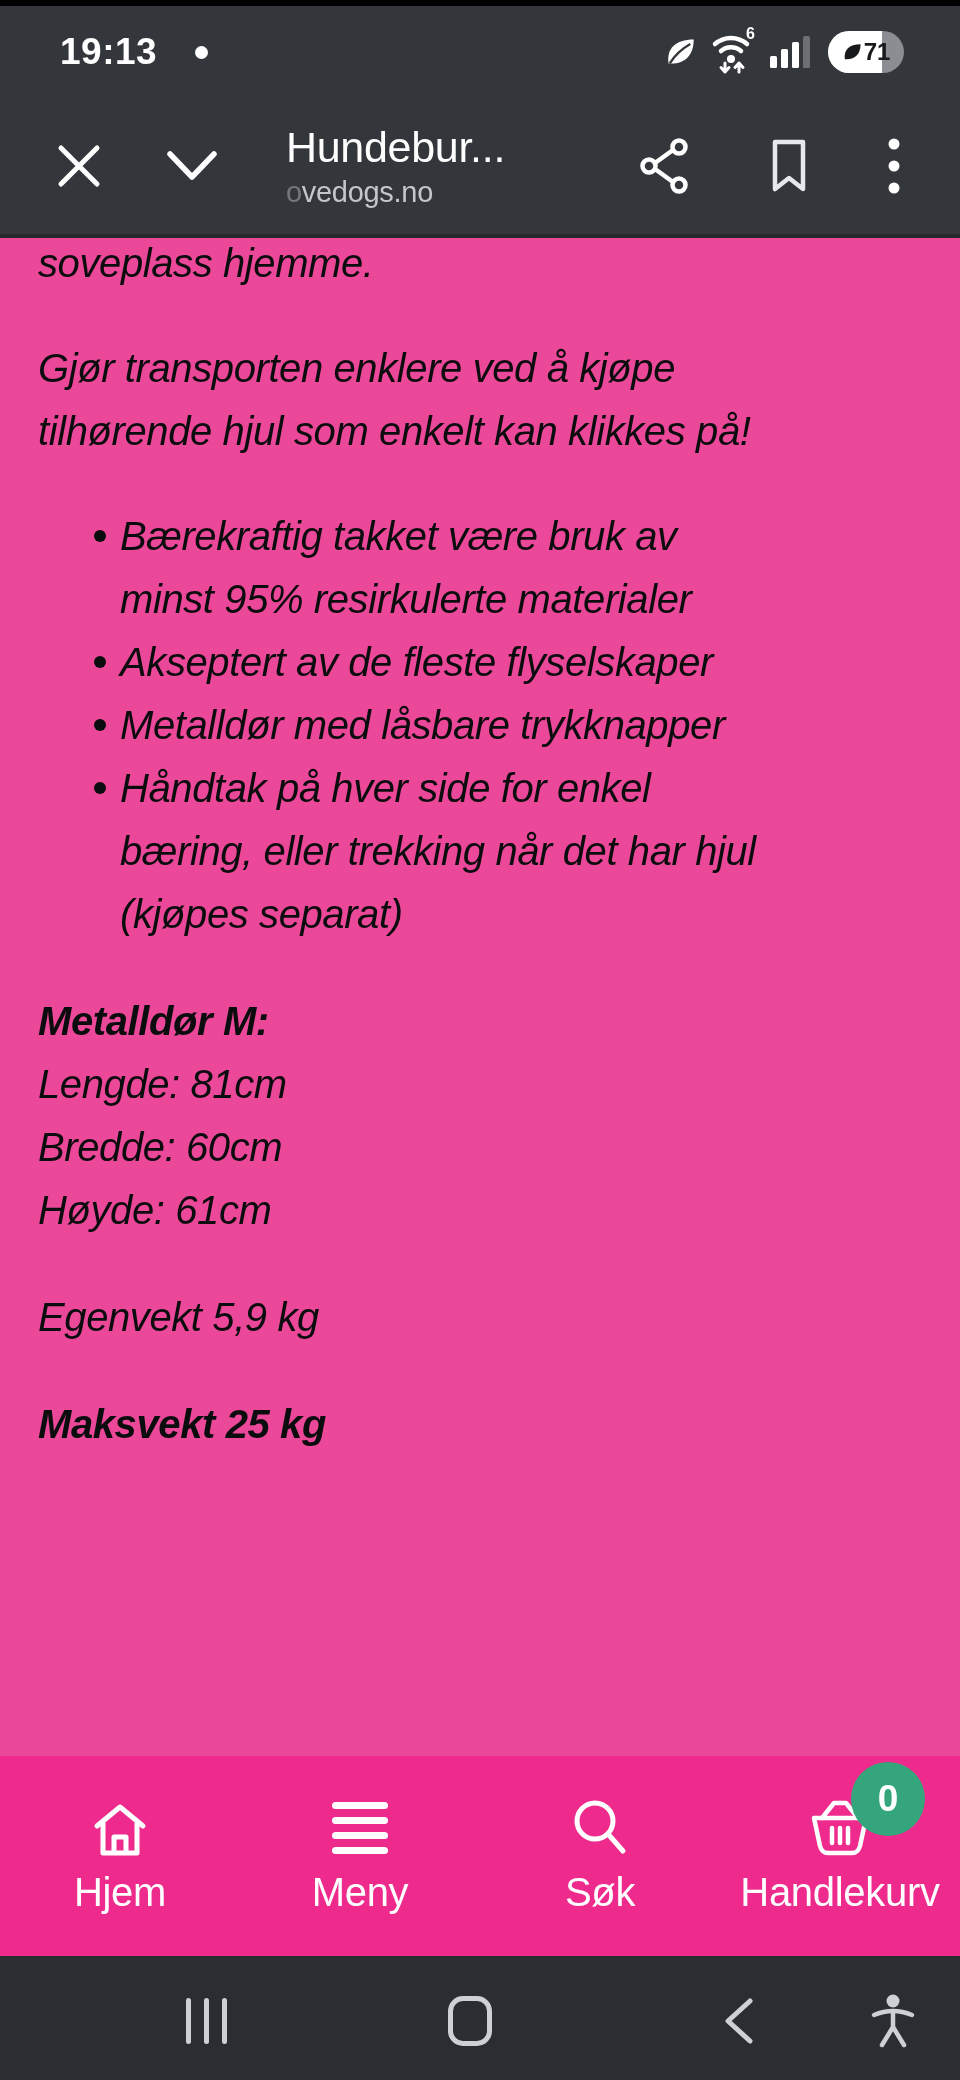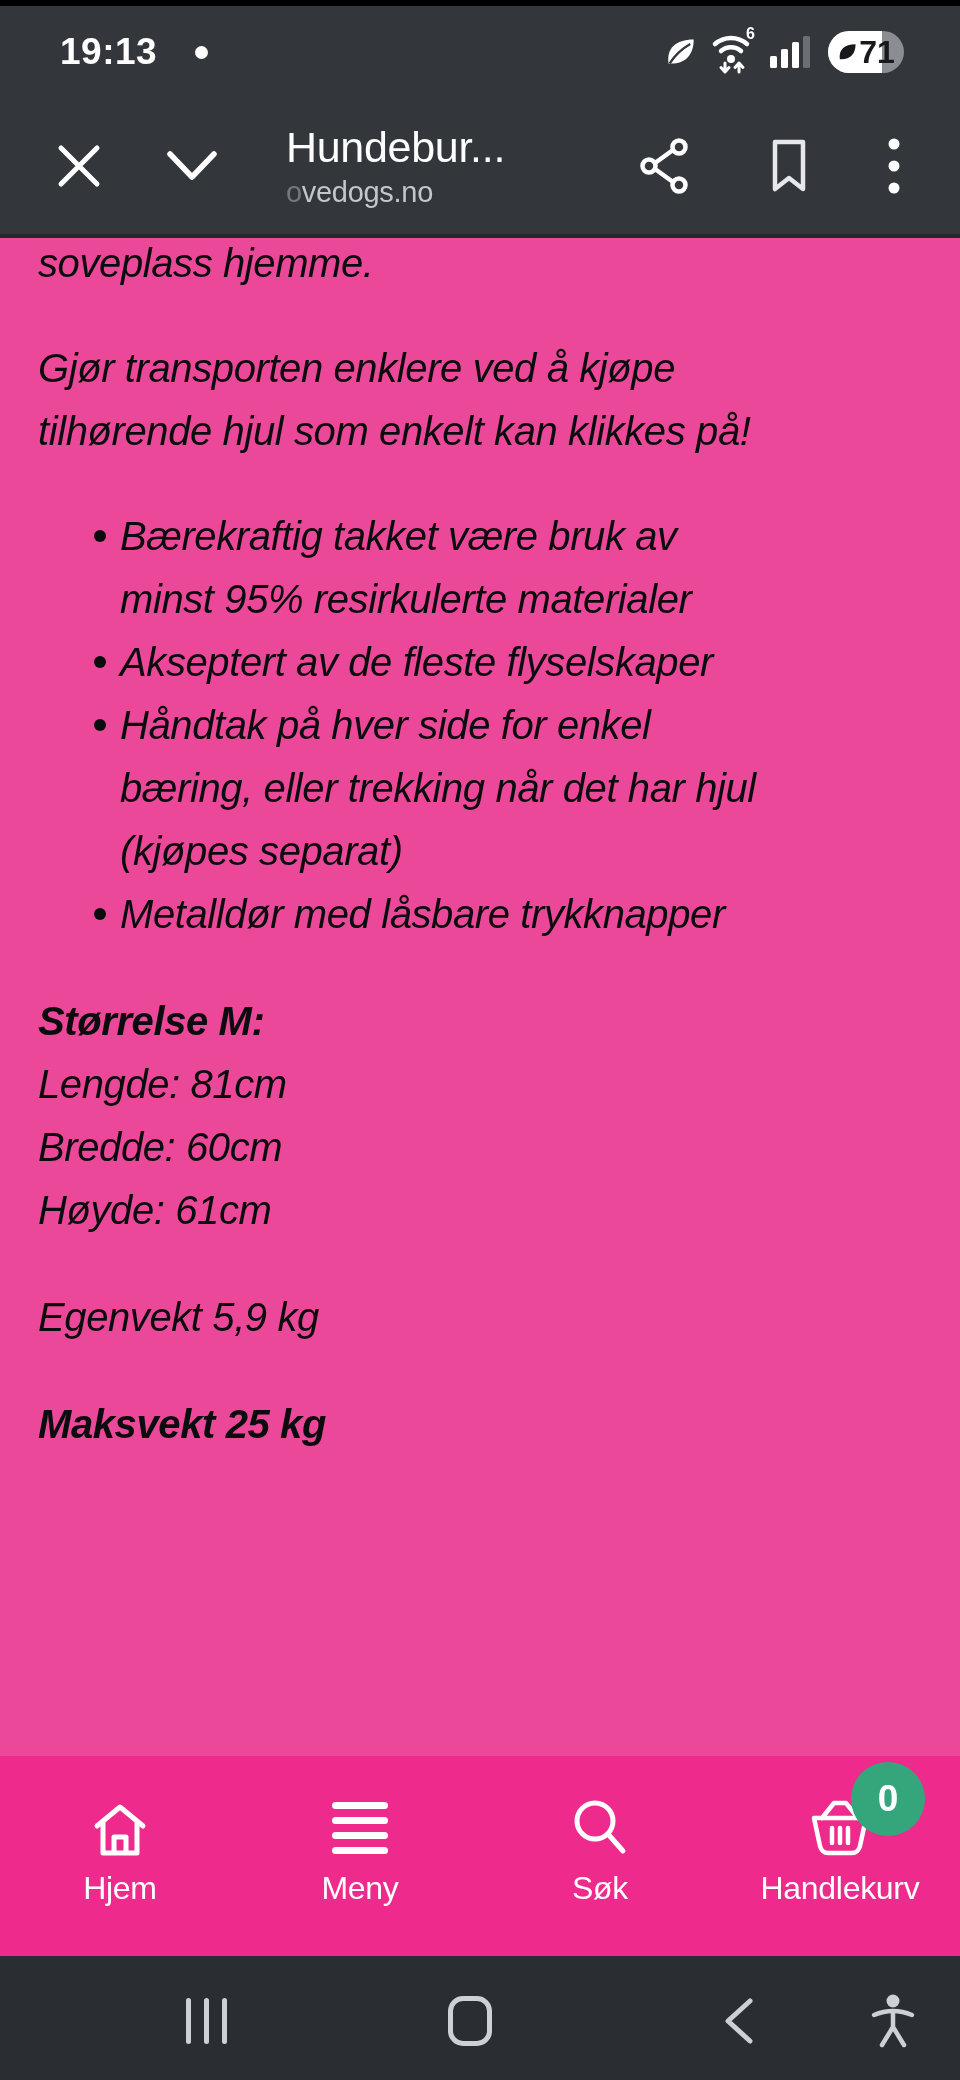--- a/index.html
+++ b/index.html
@@ -19,21 +19,21 @@
   .status-right{margin-left:auto;display:flex;align-items:center;gap:14px;}
   .sig-bars{display:flex;align-items:flex-end;gap:4px;height:32px;}
   .sig-bars i{display:block;width:7px;background:#fff;border-radius:1.5px;}
   .sig-bars i:nth-child(1){height:12px;}
   .sig-bars i:nth-child(2){height:19px;}
   .sig-bars i:nth-child(3){height:26px;}
   .sig-bars i:nth-child(4){height:32px;background:#6B6F75;}
   .battery{position:relative;width:76px;height:42px;border-radius:21px;background:#8A8E93;overflow:hidden;margin-left:4px;}
   .battery-fill{position:absolute;left:0;top:0;bottom:0;width:71%;background:#fff;}
   .battery-label{position:absolute;inset:0;display:flex;align-items:center;justify-content:center;gap:2px;
-    color:#17191C;font-size:32px;font-weight:700;}
+    color:#17191C;font-size:24px;font-weight:700;}
   
   .toolbar{height:136px;display:flex;align-items:center;padding:0 60px 0 56px;}
   .tb-btn{display:flex;align-items:center;justify-content:center;background:none;border:none;padding:0;cursor:pointer;}
   .title-block{margin-left:66px;display:flex;flex-direction:column;line-height:1;min-width:0;}
   .page-title{font-size:43px;color:#FDFDFD;letter-spacing:-.3px;}
   .page-domain{margin-top:9px;font-size:29px;color:#C3C6CA;letter-spacing:-.3px;}
   .page-domain .fade{color:#74787E;}
   .tb-right{margin-left:auto;display:flex;align-items:center;gap:78px;}
   
   .content{
@@ -45,21 +45,21 @@
   .features li{position:relative;padding-left:82px;white-space:pre-line;}
   .features li::before{content:"";position:absolute;left:56px;top:25px;width:12px;height:12px;border-radius:50%;background:#0B0C0E;}
   .size-heading{margin:0;font-weight:700;white-space:pre-line;}
   .dims{margin:0 0 44px;white-space:pre-line;}
   .own-weight{margin:0 0 44px;white-space:pre-line;}
   .max-weight{margin:0;font-weight:700;white-space:pre-line;}
   
   .bottom-nav{position:absolute;top:1750px;left:0;width:100%;height:200px;background:#EE2B8C;display:flex;z-index:12;}
   .nav-item{flex:1;display:flex;flex-direction:column;align-items:center;padding-top:36px;color:#fff;background:none;border:none;cursor:pointer;}
   .nav-icon{height:70px;display:flex;align-items:center;justify-content:center;position:relative;}
-  .nav-label{margin-top:8px;font-size:32px;color:#fff;letter-spacing:-.3px;}
+  .nav-label{margin-top:8px;font-size:40px;color:#fff;letter-spacing:-.3px;}
   .badge{position:absolute;top:-30px;right:-52px;width:74px;height:74px;border-radius:50%;background:#35A57C;
     color:#fff;font-size:37px;font-weight:700;display:flex;align-items:center;justify-content:center;}
   
   .system-nav{position:absolute;top:1950px;left:0;width:100%;height:130px;background:#2A2D32;z-index:12;}
   .sys-btn{position:absolute;top:50%;transform:translateY(-50%);background:none;border:none;padding:0;cursor:pointer;color:#CDD0D4;}
   .sys-recents{left:186px;display:flex;gap:13px;}
   .sys-recents i{display:block;width:5px;height:46px;background:#CDD0D4;border-radius:2.5px;}
   .sys-home{left:448px;}
   .sys-home .squircle{display:block;width:44px;height:50px;border:5px solid #CDD0D4;border-radius:15px;box-sizing:border-box;}
   .sys-back{left:720px;}
@@ -151,26 +151,26 @@
   </header>
 
   <main class="content">
     <p class="para">soveplass hjemme.</p>
     <p class="para">Gjør transporten enklere ved å kjøpe
 tilhørende hjul som enkelt kan klikkes på!</p>
     <ul class="features">
       <li>Bærekraftig takket være bruk av
 minst 95% resirkulerte materialer</li>
       <li>Akseptert av de fleste flyselskaper</li>
+      <li>Metalldør med låsbare trykknapper</li>
       <li>Håndtak på hver side for enkel
 bæring, eller trekking når det har hjul
 (kjøpes separat)</li>
-      <li>Metalldør med låsbare trykknapper</li>
     </ul>
-    <p class="size-heading">Størrelse M:</p>
+    <p class="size-heading">Metalldør M:</p>
     <p class="dims">Lengde: 81cm
 Bredde: 60cm
 Høyde: 61cm</p>
     <p class="own-weight">Egenvekt 5,9 kg</p>
     <p class="max-weight">Maksvekt 25 kg</p>
   </main>
 
   <nav class="bottom-nav">
     <button class="nav-item">
       <span class="nav-icon">

